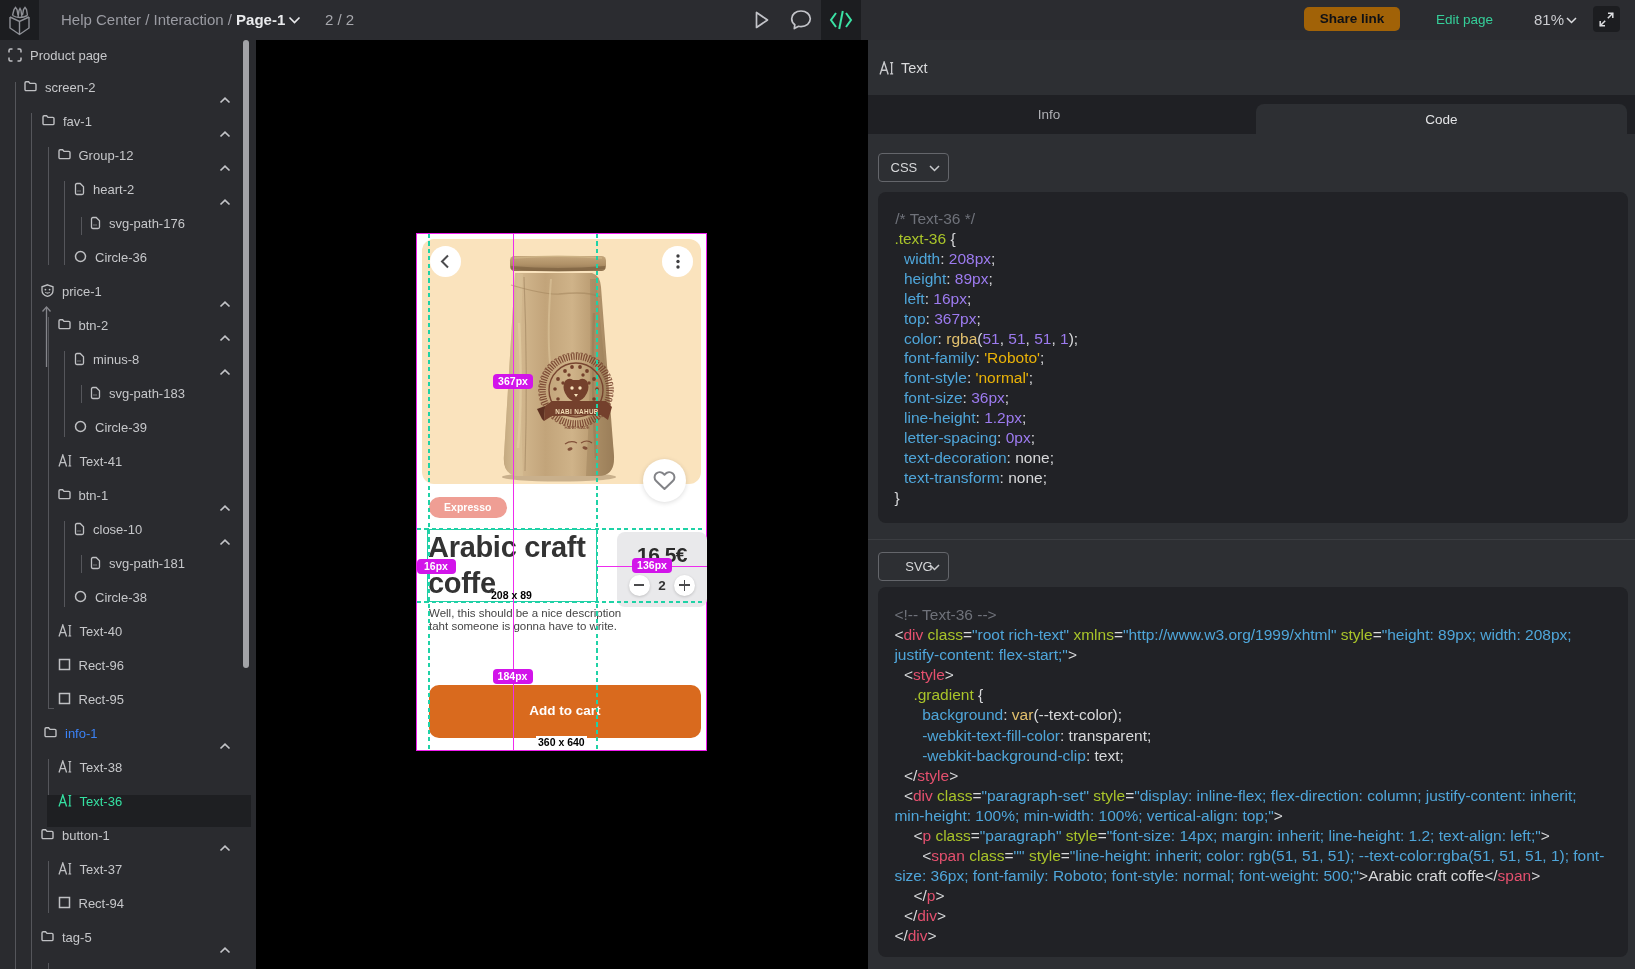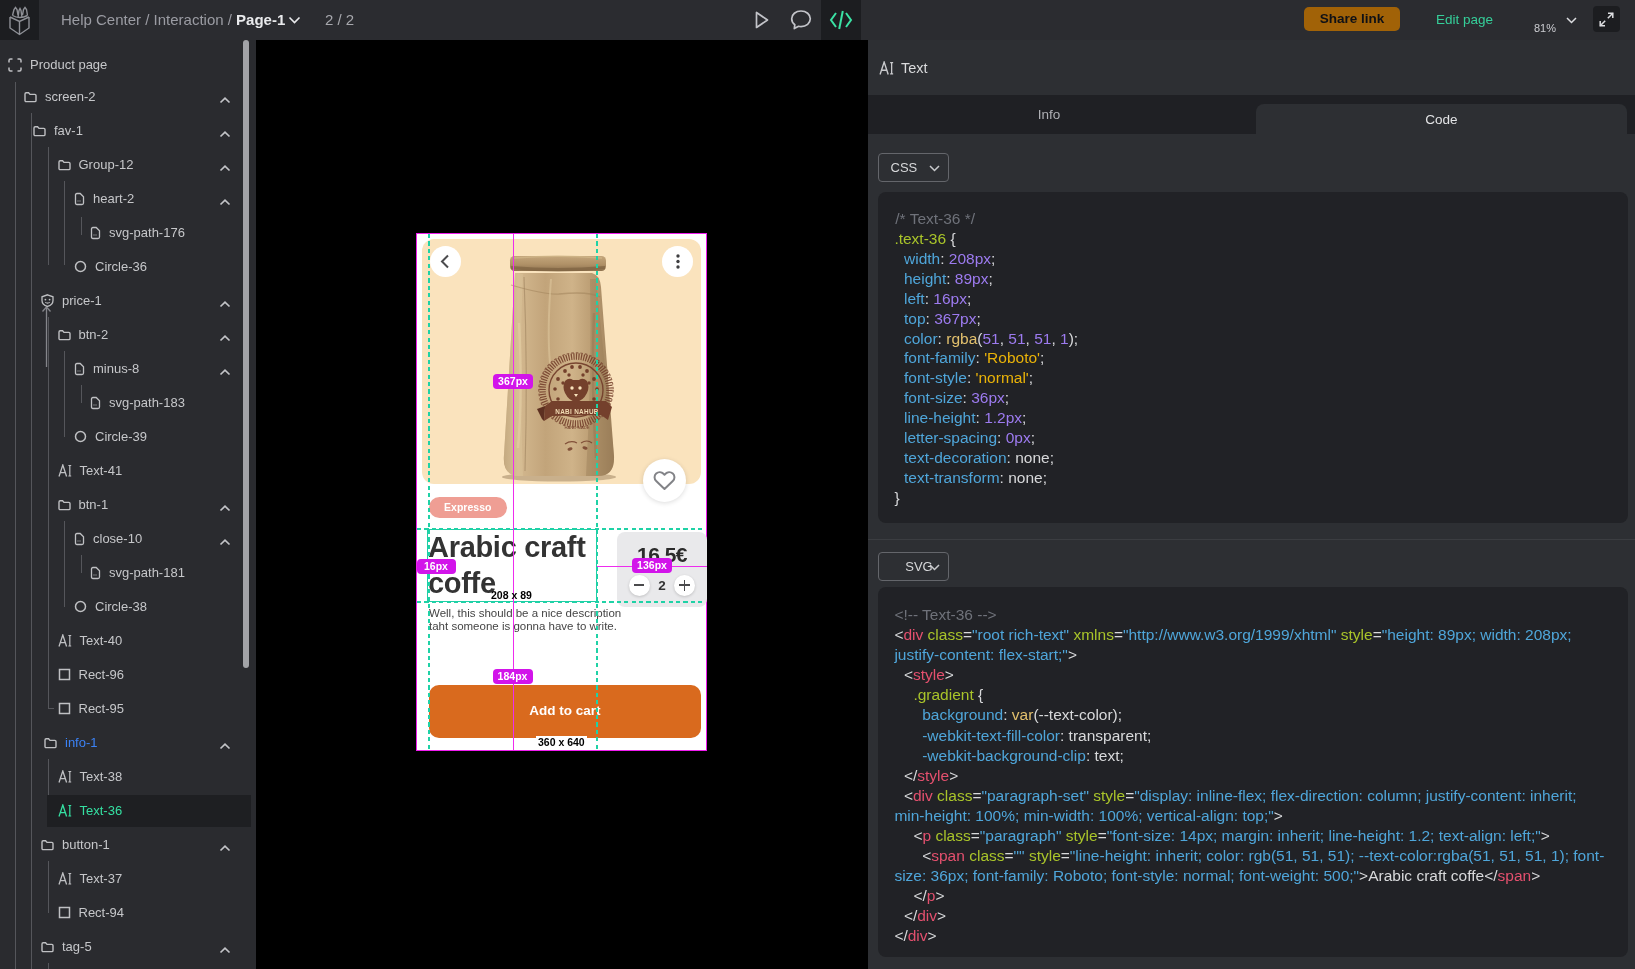--- a/index.html
+++ b/index.html
@@ -10,21 +10,21 @@
 
   
   #topbar { position:absolute; left:0; top:0; width:1635px; height:40px; background:#2b2c30; }
   .darkblk { position:absolute; background:#1c1d20; }
   #crumb { position:absolute; left:61px; top:0; height:40px; line-height:40px; font-size:15px; color:#9b9ca3; }
   #crumb b { color:#e9eaec; font-weight:700; }
   #pages { position:absolute; left:325px; top:0; height:40px; line-height:40px; font-size:15px; color:#a7a8ad; }
 
   
   #sidebar { position:absolute; left:0; top:40px; width:256px; height:929px; background:#2a2b2f; overflow:hidden; }
-  .row { position:absolute; left:0; width:250px; height:34px; display:flex; align-items:center; color:#c6c7ca; font-size:13px; }
+  .row { position:absolute; left:0; width:250px; height:34px; display:flex; align-items:flex-start; color:#c6c7ca; font-size:13px; }
   .row .ic { flex:0 0 auto; margin-right:8px; display:flex; }
   .row .ch { position:absolute; left:219px; top:12px; }
   .gline { position:absolute; width:1px; background:#55565b; }
   #sthumb { position:absolute; left:243px; top:0px; width:6px; height:628px; background:#a2a3a7; border-radius:3px; }
 
   
   #canvas { position:absolute; left:256px; top:40px; width:612px; height:929px; background:#000; }
 
   
   #phone { position:absolute; left:416px; top:233px; width:291px; height:518px; background:#fff; border:1px solid #ee1cee; }
@@ -79,21 +79,21 @@
         <path d="M11 2 C5.7 2 1.7 5.4 1.7 9.8 C1.7 12.2 2.9 14.3 4.8 15.7 L4.3 19.6 L8.6 17.3 C9.4 17.5 10.2 17.6 11 17.6 C16.3 17.6 20.3 14.1 20.3 9.8 C20.3 5.4 16.3 2 11 2 Z" stroke-linejoin="round"></path>
       </svg>
     <div class="darkblk" style="left:821px;top:0;width:40px;height:40px;"></div>
     <svg class="abs" style="left:829px;top:10px" width="24" height="20" viewBox="0 0 24 20" fill="none" stroke="#3ae2a4" stroke-width="2">
         <path d="M7 3 L2 10 L7 17"></path>
         <path d="M17 3 L22 10 L17 17"></path>
         <path d="M13.8 1 L10.2 19"></path>
       </svg>
     <div class="abs" style="left:1304px;top:7px;width:96px;height:24px;background:#a16207;border-radius:5px;color:#0f1116;font-size:13.5px;font-weight:700;text-align:center;line-height:24px;">Share link</div>
     <div class="abs" style="left:1436px;top:0;height:40px;line-height:40px;color:#35cf99;font-size:13.5px;">Edit page</div>
-    <div class="abs" style="left:1534px;top:8px;height:40px;line-height:40px;color:#cbccd0;font-size:11px;">81%</div>
+    <div class="abs" style="left:1534px;top:0;height:40px;line-height:40px;color:#cbccd0;font-size:15px;">81%</div>
     <svg class="abs" style="left:1566px;top:17px" width="11" height="7" viewBox="0 0 11 7" fill="none" stroke="#dcdde0" stroke-width="1.5">
         <path d="M1 1 L5.5 5.5 L10 1"></path>
       </svg>
     <div class="darkblk" style="left:1593px;top:6px;width:27px;height:26px;border-radius:4px;"></div>
     <svg class="abs" style="left:1599px;top:12px" width="15" height="15" viewBox="0 0 15 15" fill="none" stroke="#dcdde0" stroke-width="1.5">
         <path d="M9 1.2 H13.8 V6"></path>
         <path d="M13.8 1.2 L8.8 6.2"></path>
         <path d="M6 13.8 H1.2 V9"></path>
         <path d="M1.2 13.8 L6.2 8.8"></path>
       </svg>
@@ -132,21 +132,21 @@
           <span class="ic">
             <svg width="13" height="12" viewBox="0 0 13 12" fill="none" stroke="#bfc0c3" stroke-width="1.4">
               <path d="M1 3 Q1 1.8 2.2 1.8 H4.6 L6 3.4 H10.8 Q12 3.4 12 4.6 V9.4 Q12 10.6 10.8 10.6 H2.2 Q1 10.6 1 9.4 Z"></path>
             </svg>
           </span>
           <span>screen-2</span>
           <span class="ch"><svg width="12" height="7" viewBox="0 0 12 7" fill="none" stroke="#c3c4c8" stroke-width="1.7">
               <path d="M1.5 5.5 L6 1.2 L10.5 5.5"></path>
             </svg></span>
         </div>
-        <div class="row" style="top:73.6px;padding-left:33px;color:#c6c7ca">
+        <div class="row" style="top:73.6px;padding-left:42px;color:#c6c7ca">
           <span class="ic">
             <svg width="13" height="12" viewBox="0 0 13 12" fill="none" stroke="#bfc0c3" stroke-width="1.4">
               <path d="M1 3 Q1 1.8 2.2 1.8 H4.6 L6 3.4 H10.8 Q12 3.4 12 4.6 V9.4 Q12 10.6 10.8 10.6 H2.2 Q1 10.6 1 9.4 Z"></path>
             </svg>
           </span>
           <span>fav-1</span>
           <span class="ch"><svg width="12" height="7" viewBox="0 0 12 7" fill="none" stroke="#c3c4c8" stroke-width="1.7">
               <path d="M1.5 5.5 L6 1.2 L10.5 5.5"></path>
             </svg></span>
         </div>

